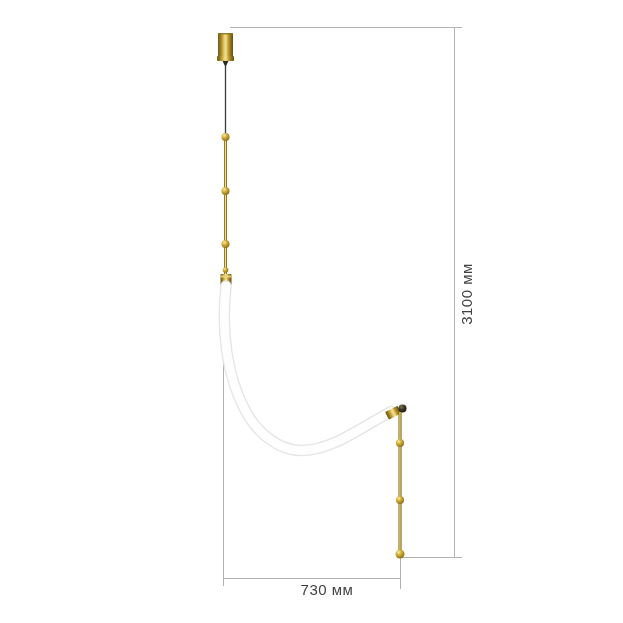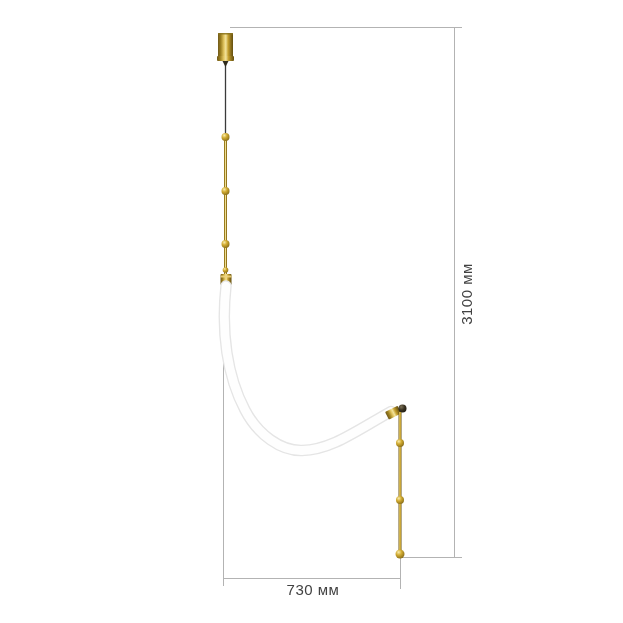--- a/index.html
+++ b/index.html
@@ -28,21 +28,21 @@
     letter-spacing: 0.5px;
     white-space: nowrap;
     line-height: 1;
   }
   .dim-label.vertical {
     left: 466px;
     top: 294px;
     transform: translate(-50%, -50%) rotate(-90deg);
   }
   .dim-label.horizontal {
-    left: 313px;
+    left: 327px;
     top: 589px;
     transform: translate(-50%, -50%);
   }
 </style>
 </head>
 <body>
 
 <div class="stage">
 
   <svg width="623" height="623" viewBox="0 0 623 623">

